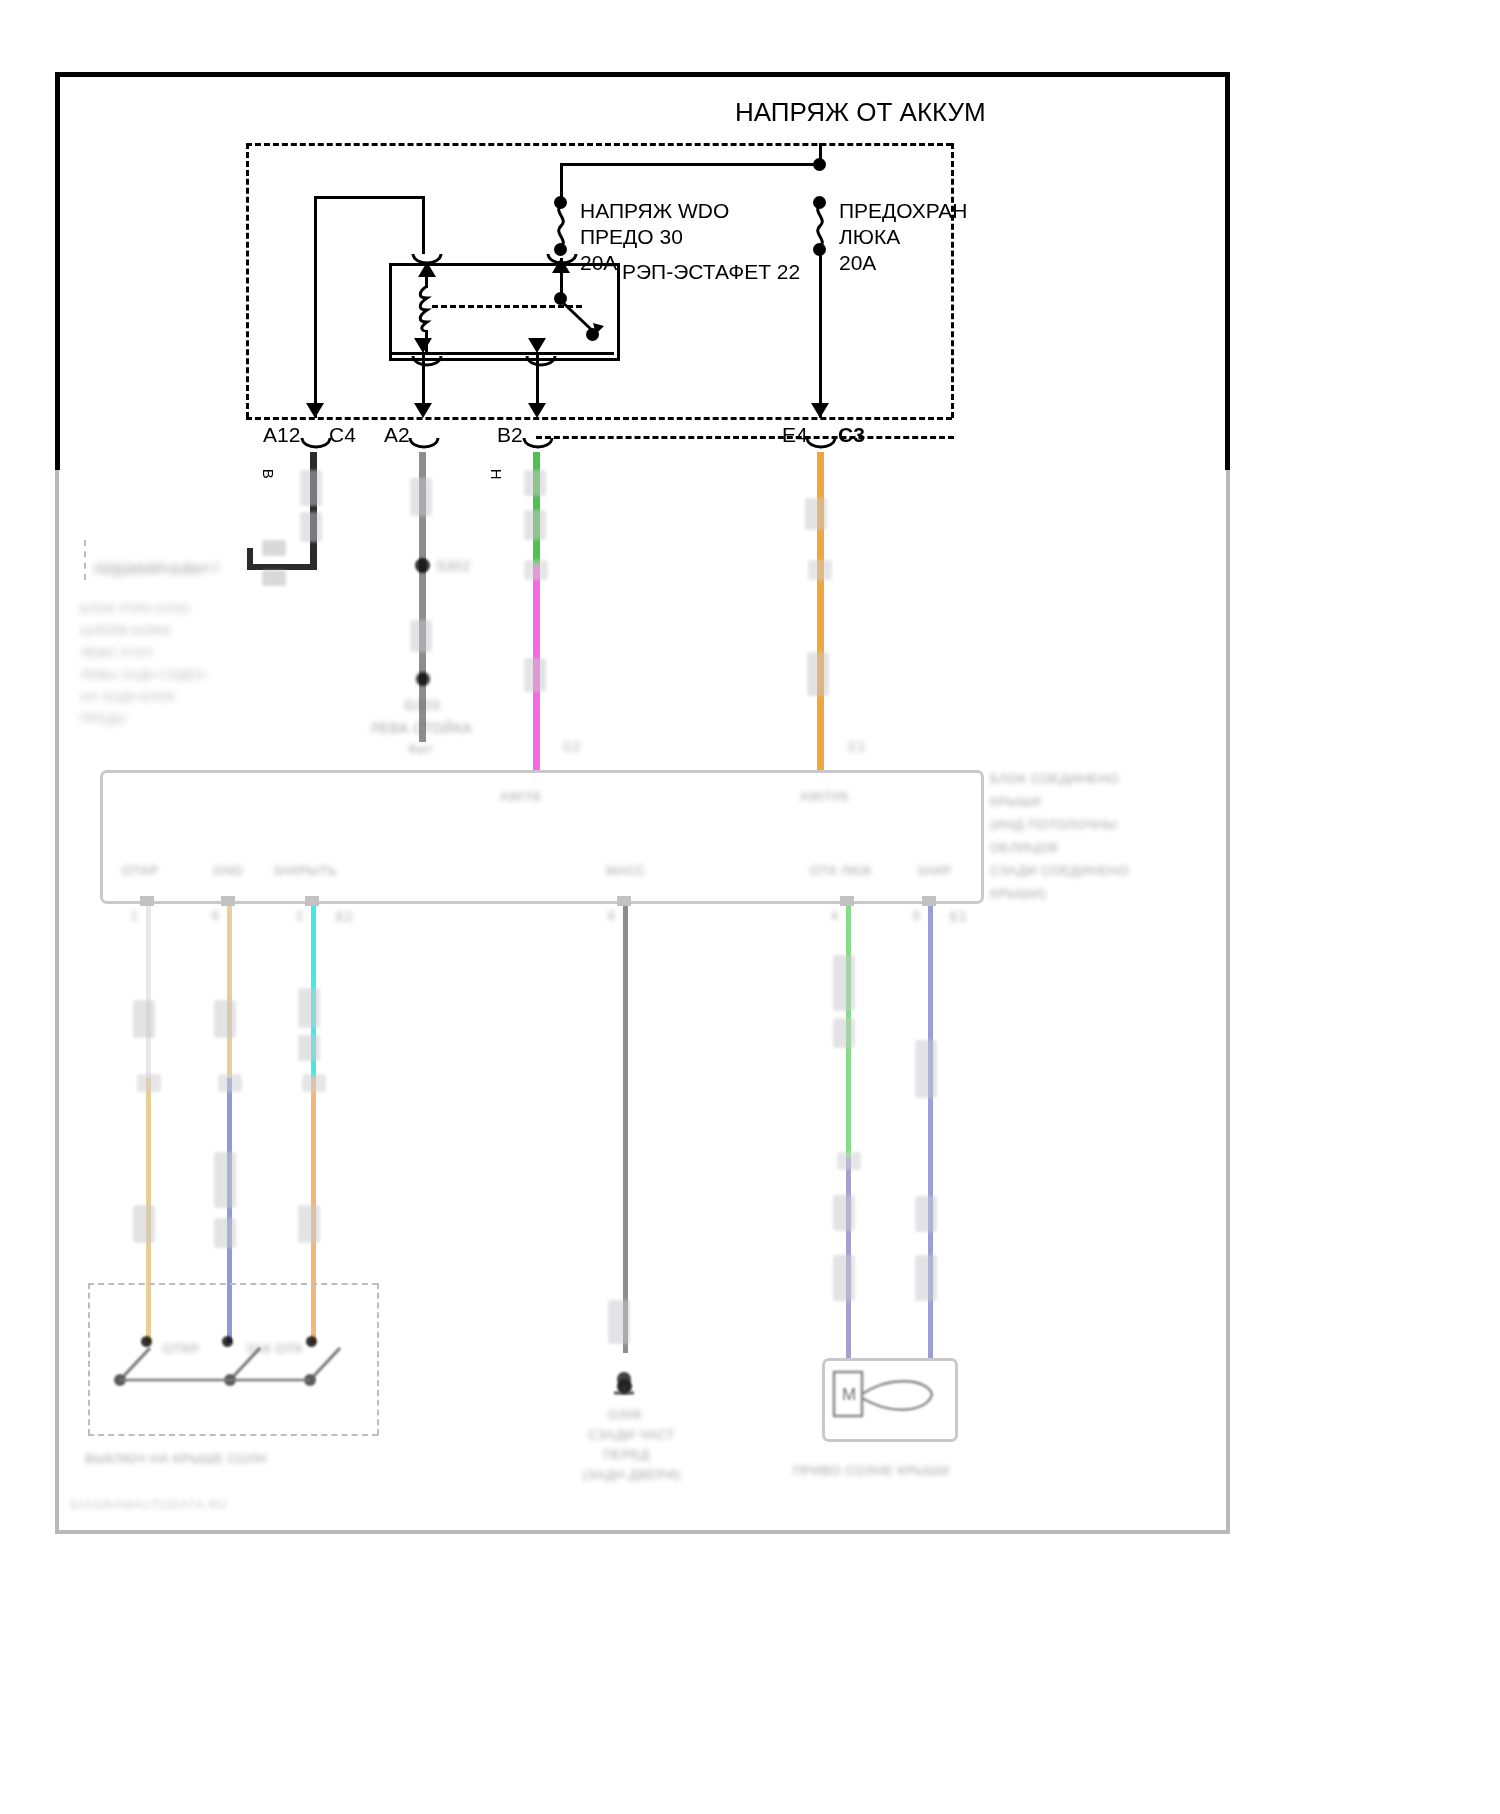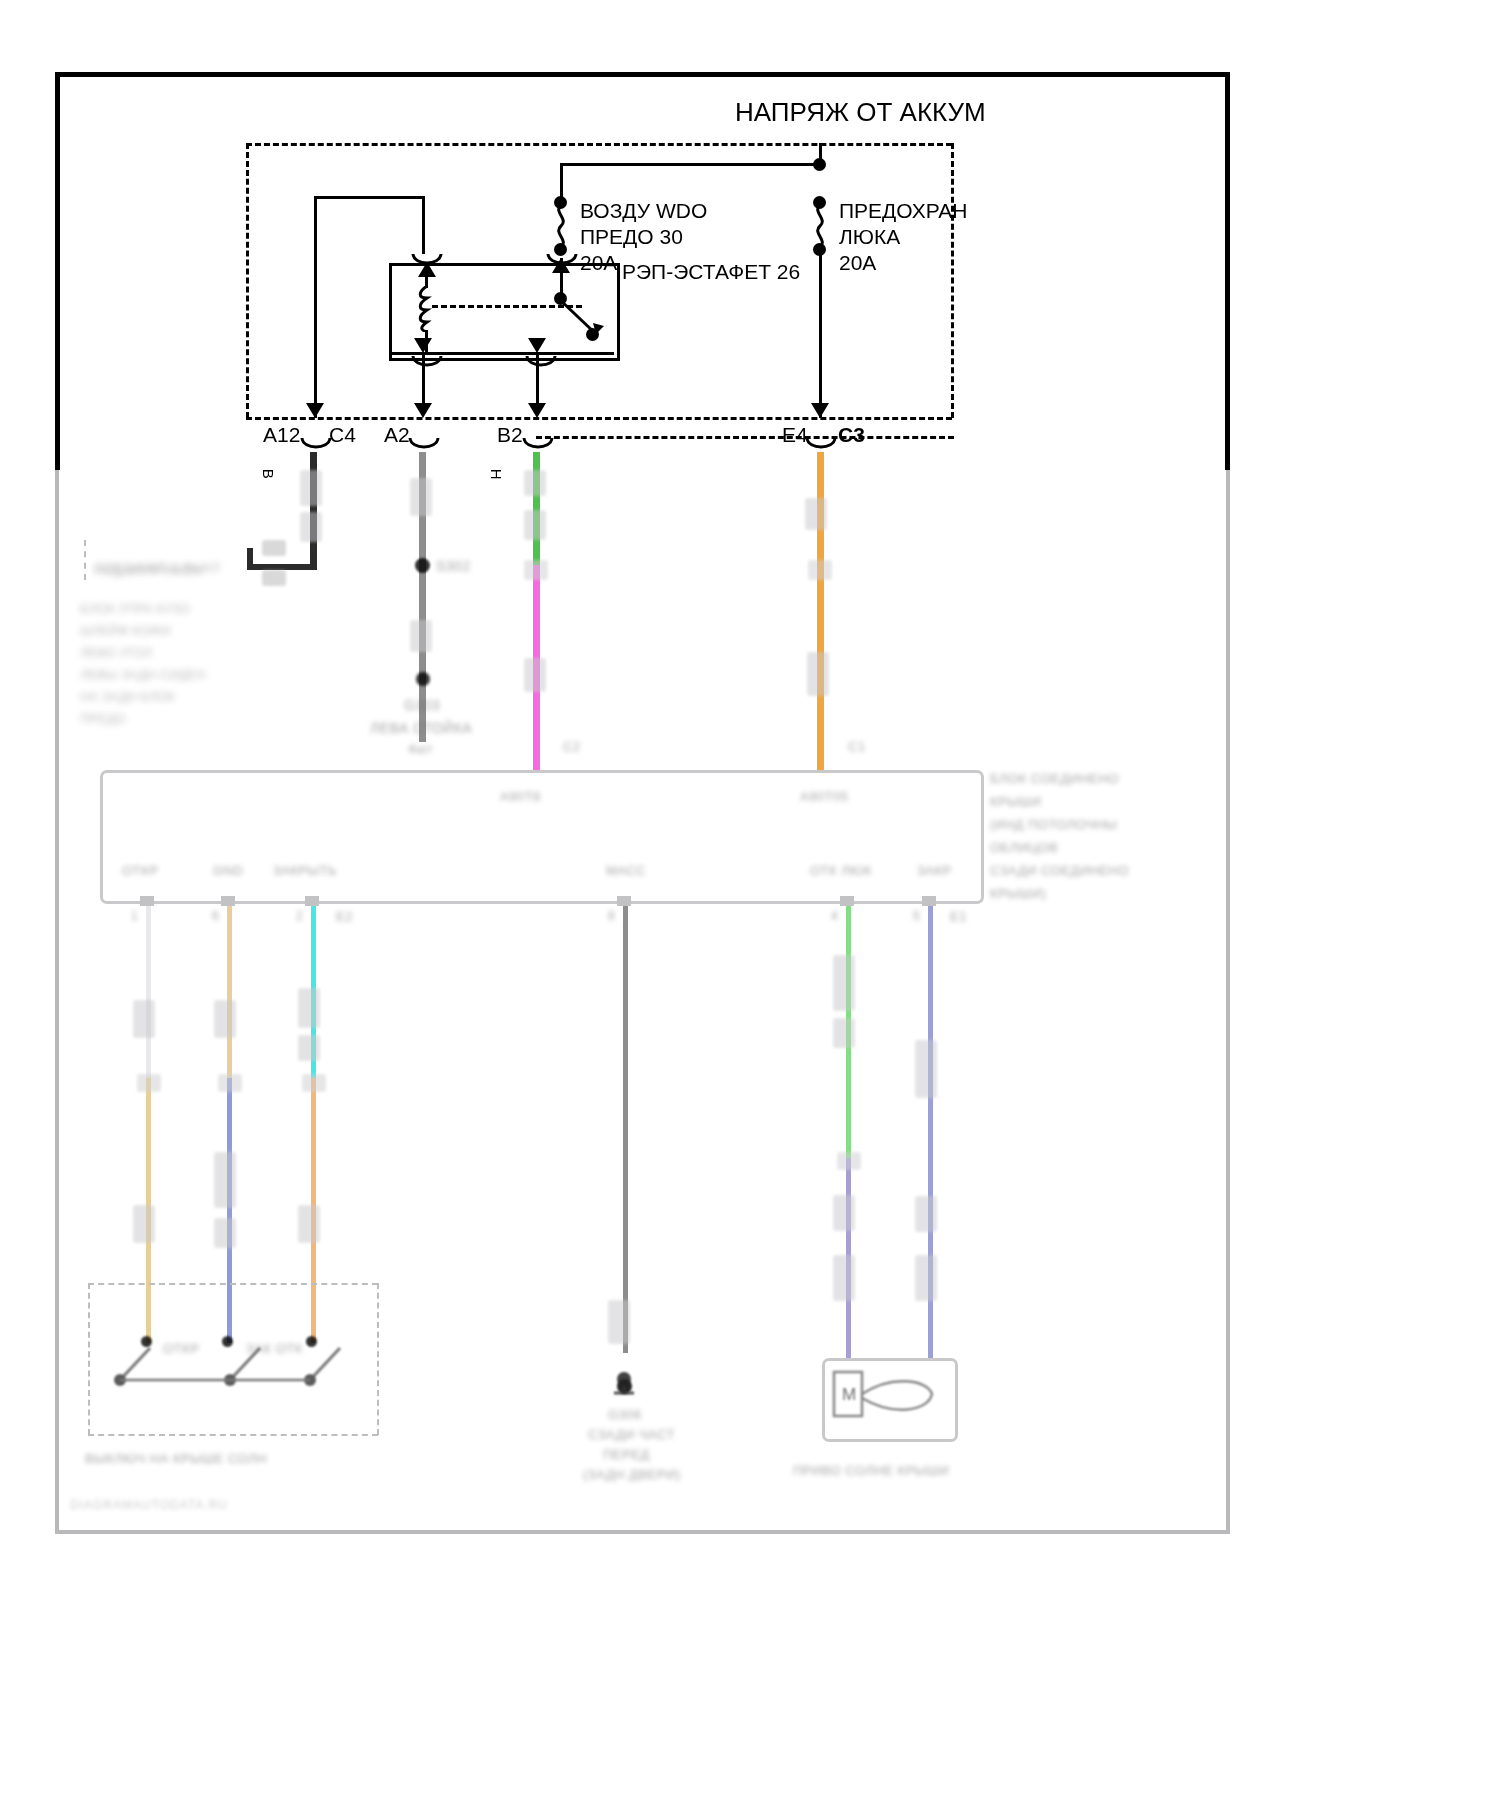--- a/index.html
+++ b/index.html
@@ -94,21 +94,21 @@
   <div class="vline" style="left:314px;top:196px;height:222px;"></div>
   <div class="vline" style="left:422px;top:196px;height:58px;"></div>
 
   <div class="dot" style="left:554px;top:196px;"></div>
   <div class="fuse" style="left:551px;top:205px;">
     <svg width="20" height="42" viewBox="0 0 20 42">
       <path d="M10 0 C 2 7, 18 14, 10 21 C 2 28, 18 35, 10 42" fill="none" stroke="#000" stroke-width="3"></path>
     </svg>
   </div>
   <div class="dot" style="left:554px;top:243px;"></div>
-  <div class="txt lbl-mid" style="left:580px;top:198px;font-size:21px;">ВОЗДУ WDO</div>
+  <div class="txt lbl-mid" style="left:580px;top:198px;font-size:21px;">НАПРЯЖ WDO</div>
   <div class="txt lbl-mid" style="left:580px;top:224px;font-size:21px;">ПРЕДО 30</div>
   <div class="txt lbl-mid" style="left:580px;top:250px;font-size:21px;">20A</div>
 
   <div class="cup" style="left:546px;top:253px;">
     <svg width="32" height="16" viewBox="0 0 32 16">
       <path d="M2 1 C 3 13, 29 13, 30 1" fill="none" stroke="#000" stroke-width="3"></path>
     </svg>
   </div>
   <div class="vline" style="left:560px;top:258px;height:12px;"></div>
   <div class="arrow-up" style="left:552px;top:258px;"></div>
@@ -119,21 +119,21 @@
       <path d="M10 0 C 2 7, 18 14, 10 21 C 2 28, 18 35, 10 42" fill="none" stroke="#000" stroke-width="3"></path>
     </svg>
   </div>
   <div class="dot" style="left:813px;top:243px;"></div>
   <div class="txt lbl-mid" style="left:839px;top:198px;font-size:21px;">ПРЕДОХРАН</div>
   <div class="txt lbl-mid" style="left:839px;top:224px;font-size:21px;text-align:right;">ЛЮКА</div>
   <div class="txt lbl-mid" style="left:839px;top:250px;font-size:21px;">20A</div>
   <div class="vline" style="left:819px;top:252px;height:166px;"></div>
 
   <div class="box" style="left:389px;top:263px;width:225px;height:92px;"></div>
-  <div class="txt lbl-mid" style="left:622px;top:259px;font-size:21px;">РЭП-ЭСТАФЕТ 26</div>
+  <div class="txt lbl-mid" style="left:622px;top:259px;font-size:21px;">РЭП-ЭСТАФЕТ 22</div>
 
   <div class="cup" style="left:411px;top:253px;">
     <svg width="32" height="16" viewBox="0 0 32 16">
       <path d="M2 1 C 3 13, 29 13, 30 1" fill="none" stroke="#000" stroke-width="3"></path>
     </svg>
   </div>
   <div class="arrow-up" style="left:418px;top:262px;"></div>
   <div class="vline" style="left:425px;top:268px;height:20px;"></div>
   <div style="position:absolute;left:416px;top:286px;">
     <svg width="20" height="46" viewBox="0 0 20 46">

